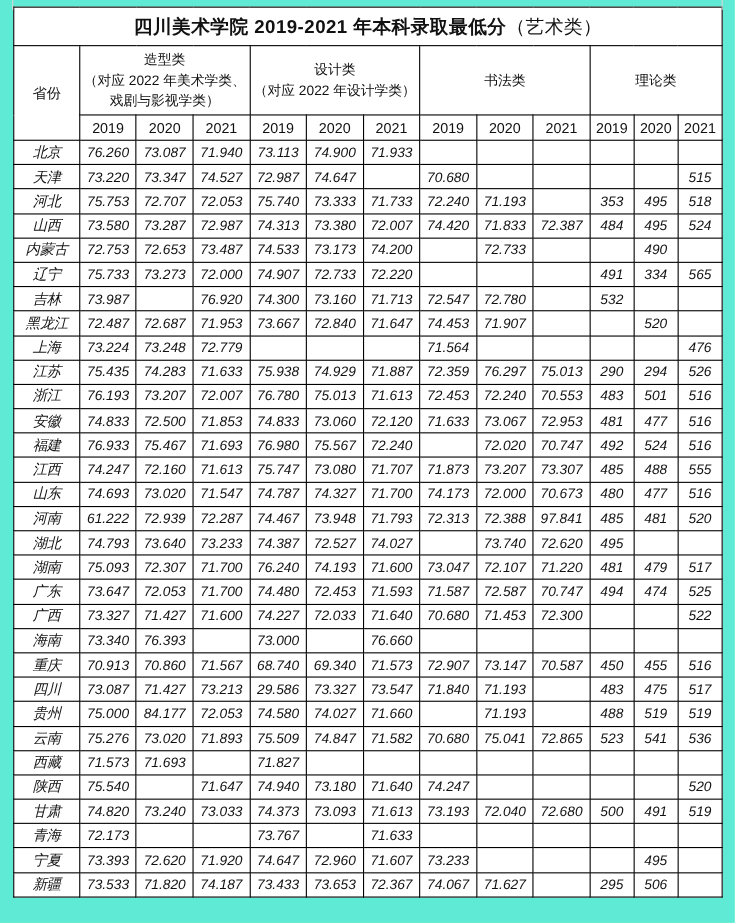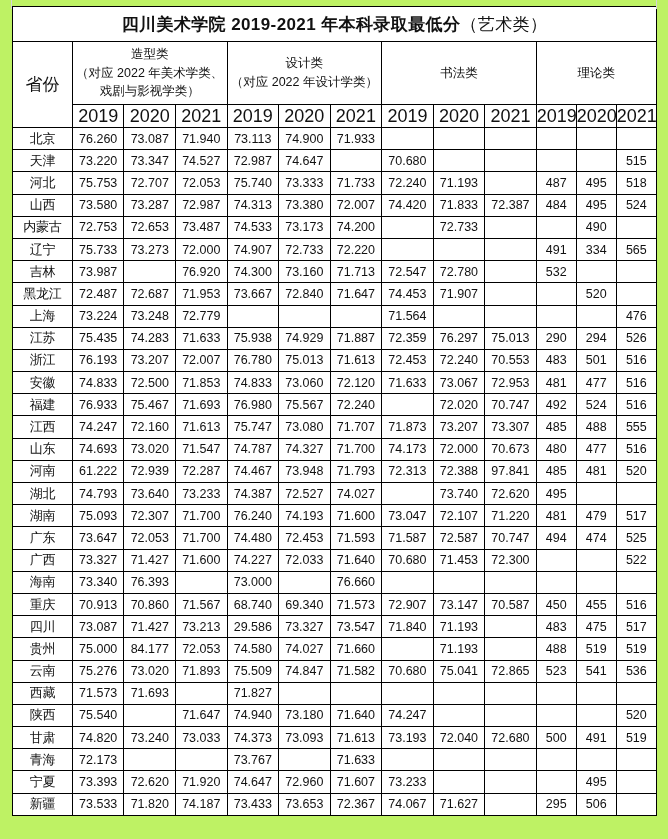--- a/index.html
+++ b/index.html
@@ -15,21 +15,21 @@
     overflow: hidden;
     position: relative;
   }
 
   #page {
     position: relative;
     width: 668px;
     height: 839px;
     box-sizing: border-box;
     padding: 6px 10px 0 12px;
-    background: #bef264;
+    background: #5eead4;
   }
 
   
   .page-guide {
     position: absolute;
     top: 0;
     width: 1px;
     height: 9px;
     background: #d6d6d6;
   }
@@ -70,41 +70,41 @@
     font-size: 12.5px;
     line-height: 1.5;
     font-weight: bold;
     padding: 2px 3px;
   }
   .group-cell .g-line1 { display: block; }
   .group-cell .g-line2 { display: block; }
   .group-cell .g-line3 { display: block; }
 
   .province-head {
-    font-size: 17px;
+    font-size: 13px;
     font-weight: bold;
   }
 
   
   .year-cell {
     height: 22px;
-    font-size: 18px;
+    font-size: 13px;
     font-weight: normal;
   }
 
   
   .prov-cell {
     font-size: 13px;
     font-weight: bold;
     letter-spacing: -0.2px;
   }
   .val-cell {
     font-size: 12.5px;
   }
-  tbody tr { height: 22.2px; }
+  tbody tr { height: 22.2px; font-style: italic; }
 
   
   col.c-prov { width: 57px; }
   col.c-val  { width: 49px; }
   col.c-lun  { width: 38px; }
 
   
   .watermark {
     position: absolute;
     left: 296px;
@@ -221,21 +221,21 @@
           <td class="prov-cell">河北</td>
           <td class="val-cell">75.753</td>
           <td class="val-cell">72.707</td>
           <td class="val-cell">72.053</td>
           <td class="val-cell">75.740</td>
           <td class="val-cell">73.333</td>
           <td class="val-cell">71.733</td>
           <td class="val-cell">72.240</td>
           <td class="val-cell">71.193</td>
           <td class="val-cell"></td>
-          <td class="val-cell">487</td>
+          <td class="val-cell">353</td>
           <td class="val-cell">495</td>
           <td class="val-cell">518</td>
         </tr>
         <tr>
           <td class="prov-cell">山西</td>
           <td class="val-cell">73.580</td>
           <td class="val-cell">73.287</td>
           <td class="val-cell">72.987</td>
           <td class="val-cell">74.313</td>
           <td class="val-cell">73.380</td>

